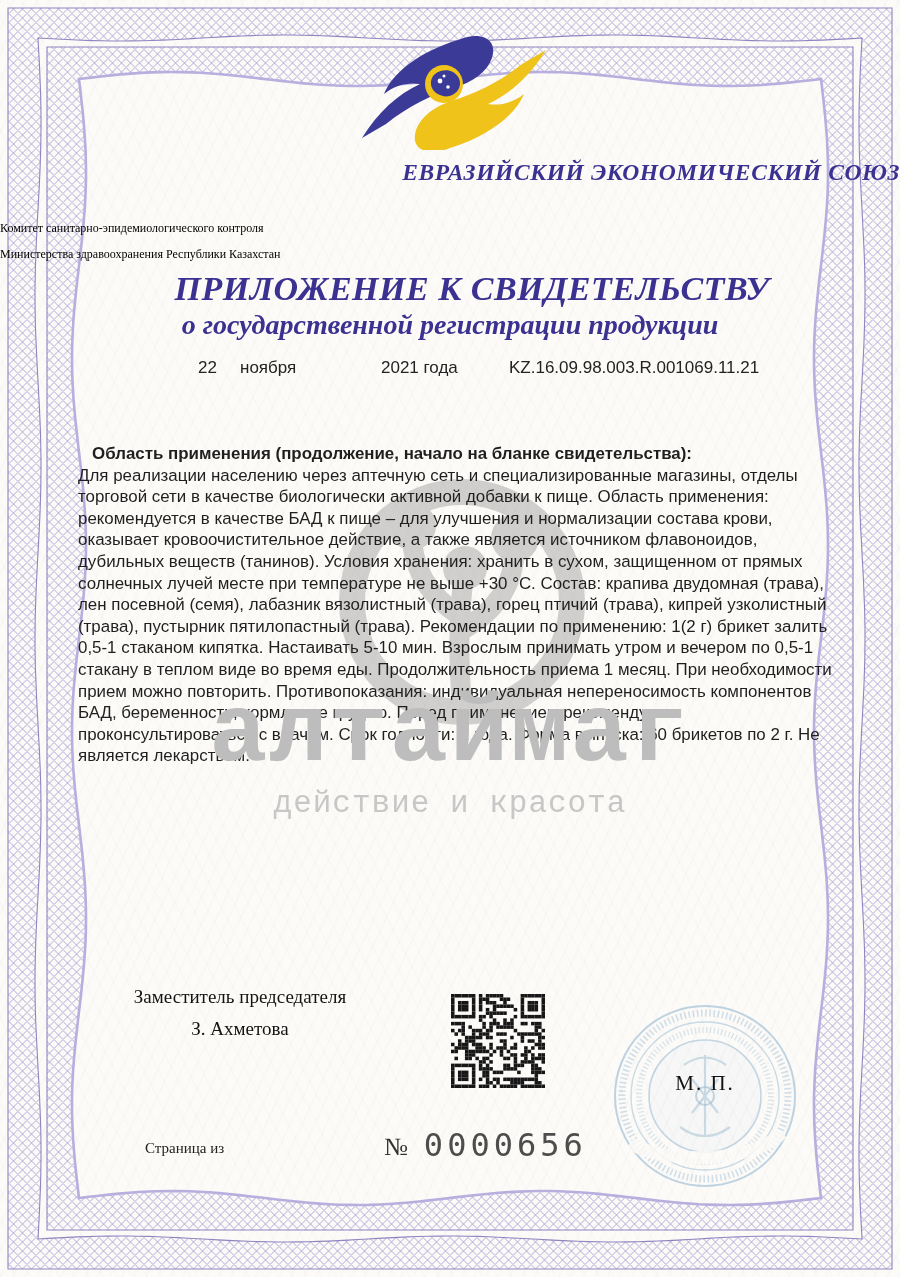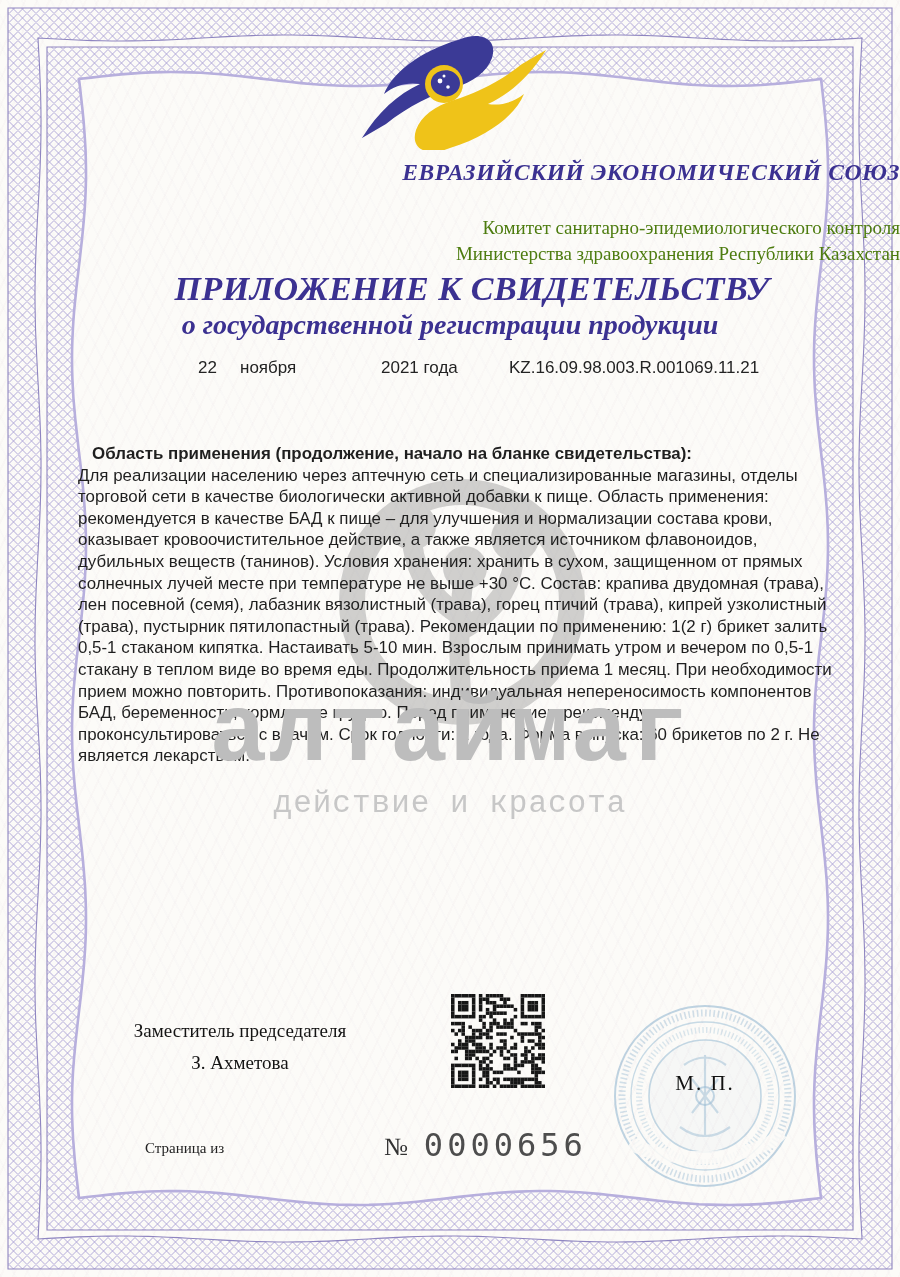--- a/index.html
+++ b/index.html
@@ -19,22 +19,22 @@
   .layer{position:absolute;left:0;top:0;width:900px;height:1277px;}
 
   .logo{position:absolute;left:340px;top:24px;width:220px;height:126px;}
 
   .union-title{
     position:absolute;top:159px;left:0;width:100%;text-align:right;
     font-style:italic;font-weight:bold;font-size:23.5px;letter-spacing:.6px;
     color:#3b3191;
   }
   .committee{
-    position:absolute;top:215px;left:0;width:100%;text-align:right;
-    font-size:19px;line-height:26px;color:#4d7c0f;
+    position:absolute;top:215px;left:0;width:100%;text-align:left;
+    font-size:12px;line-height:26px;color:#000000;
   }
   .doc-title{
     position:absolute;top:270px;left:0;width:100%;text-align:center;
     font-style:italic;font-weight:bold;font-size:34px;letter-spacing:.5px;
     color:#3b3191;
     margin-left:22px;
   }
   .doc-subtitle{
     position:absolute;top:309px;left:0;width:100%;text-align:center;
     font-style:italic;font-weight:bold;font-size:28px;color:#3b3191;
@@ -60,21 +60,21 @@
   .body-heading{font-weight:bold;padding-left:14px;display:block;}
 
   .brand-wm{
     position:absolute;top:684px;left:0;width:100%;text-align:center;
     font-family:Liberation Mono, monospace;pointer-events:none;
   }
   .brand-name{font-size:97px;font-weight:bold;letter-spacing:2px;line-height:100px;color:#bdbdbd;}
   .brand-tag{font-size:31px;letter-spacing:1px;color:#c7c7c7;margin-top:2px;}
 
   .sig{
-    position:absolute;top:1020px;left:90px;width:300px;text-align:center;
+    position:absolute;top:986px;left:90px;width:300px;text-align:center;
     font-size:19px;color:#141414;
   }
   .sig-name{margin-top:10px;}
 
   #qr{position:absolute;left:451px;top:994px;width:94px;height:94px;}
 
   .stamp-wrap{position:absolute;left:600px;top:993px;width:215px;height:215px;}
   .stamp-wrap svg{position:absolute;inset:0;mix-blend-mode:multiply;}
   .mp{
     position:absolute;left:60px;top:78px;width:90px;text-align:center;

